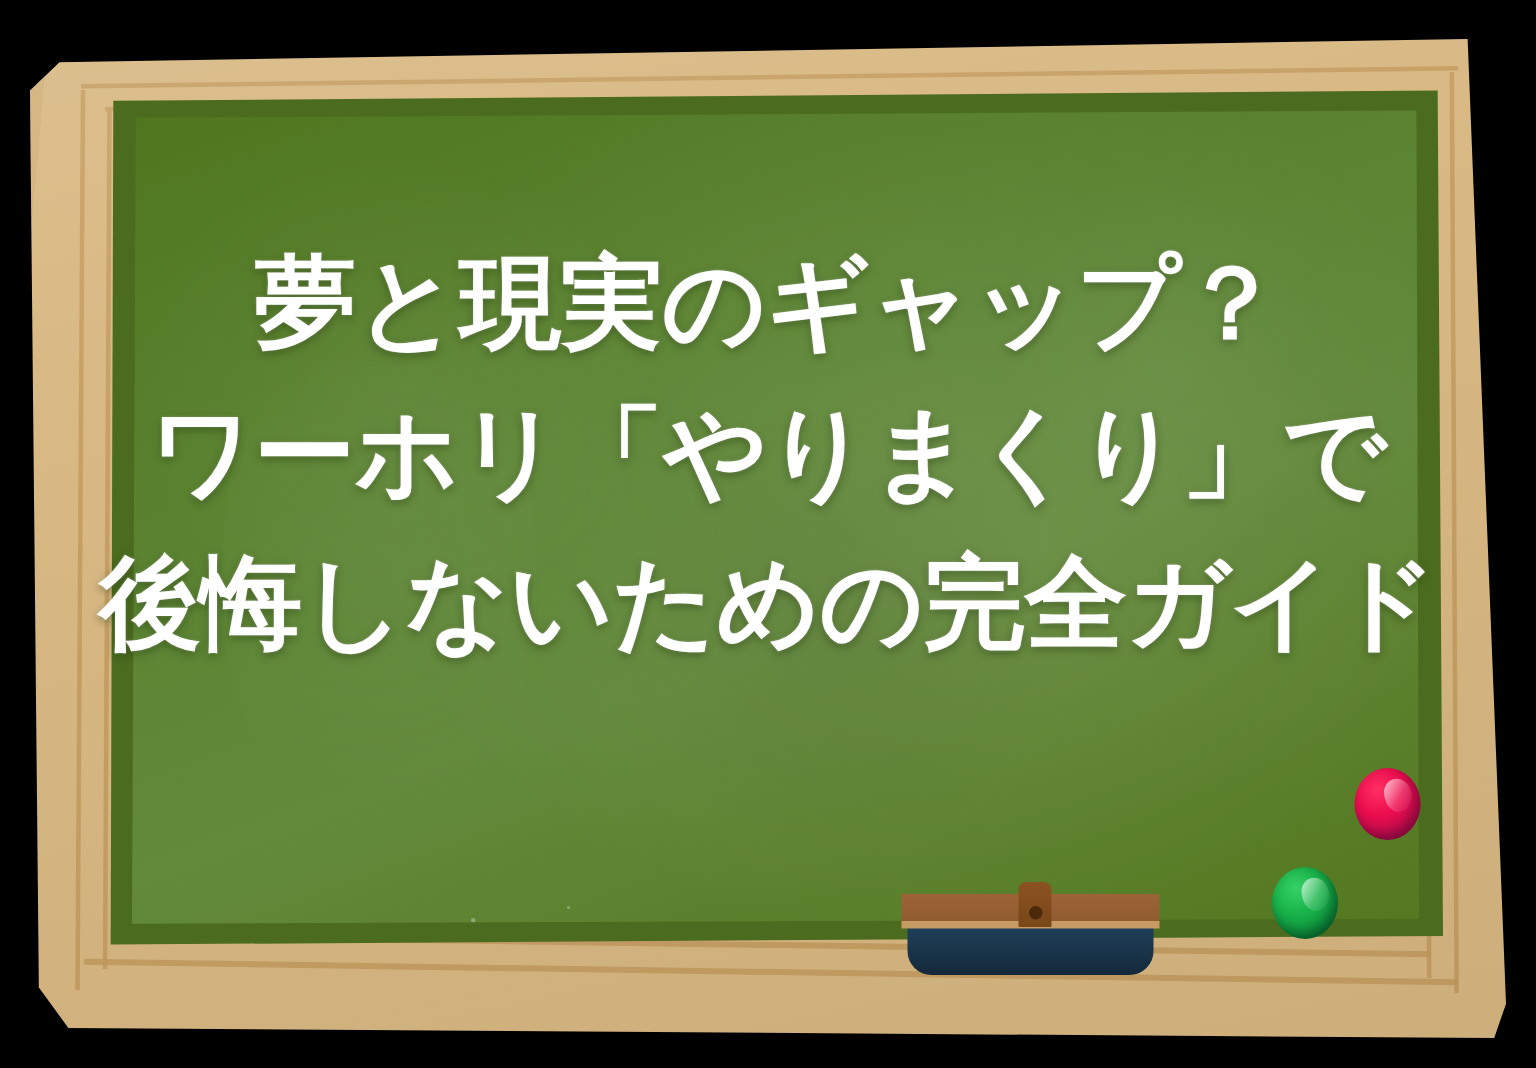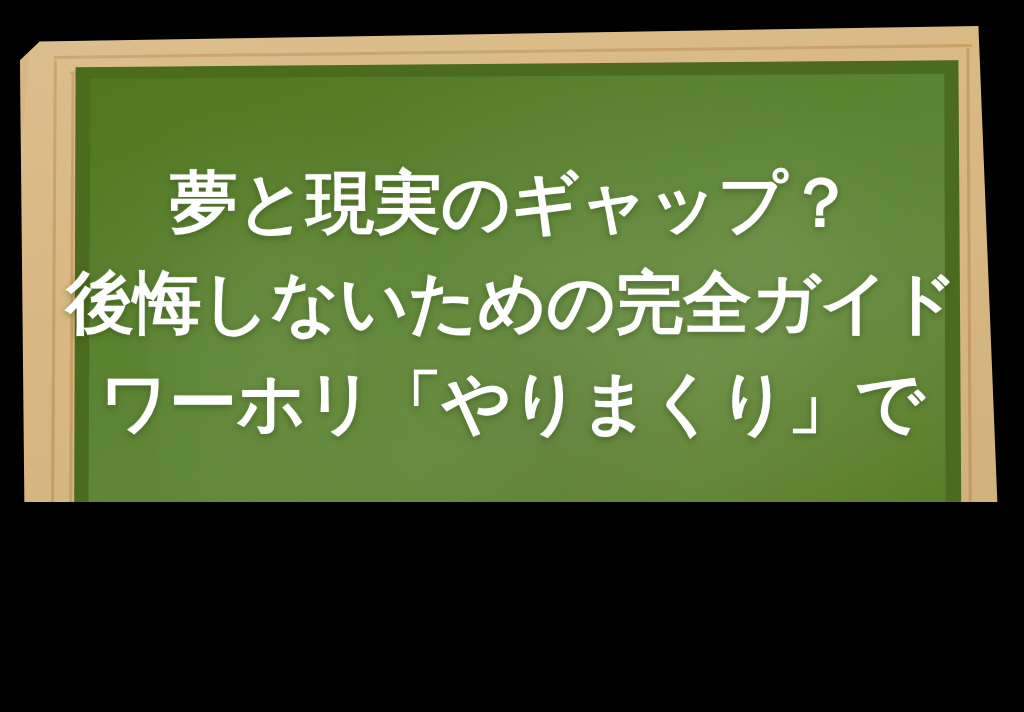--- a/index.html
+++ b/index.html
@@ -9,21 +9,21 @@
     background: #000000;
   }
   body {
     font-family: "Liberation Sans", sans-serif;
   }
 
   
   .canvas {
     position: relative;
     width: 1024px;
-    height: 502px;
+    height: 712px;
     background: #000000;
     overflow: hidden;
   }
 
   
   .frame {
     position: absolute;
     left: 20px;
     top: 20px;
     width: 984px;
@@ -227,22 +227,22 @@
   <div class="board">
     <div class="smudge smudge-a"></div>
     <div class="smudge smudge-b"></div>
     <div class="smudge smudge-c"></div>
     <div class="speck speck-1"></div>
     <div class="speck speck-2"></div>
   </div>
 
   <div class="title-stack">
     <span class="title-line">夢と現実のギャップ？</span>
+    <span class="title-line">ワーホリ「やりまくり」で</span>
     <span class="title-line">後悔しないための完全ガイド</span>
-    <span class="title-line">ワーホリ「やりまくり」で</span>
   </div>
 
   <div class="eraser">
     <div class="eraser-felt"></div>
     <div class="eraser-body"></div>
     <div class="eraser-lip"></div>
     <div class="eraser-handle"></div>
     <div class="eraser-screw"></div>
   </div>
 

